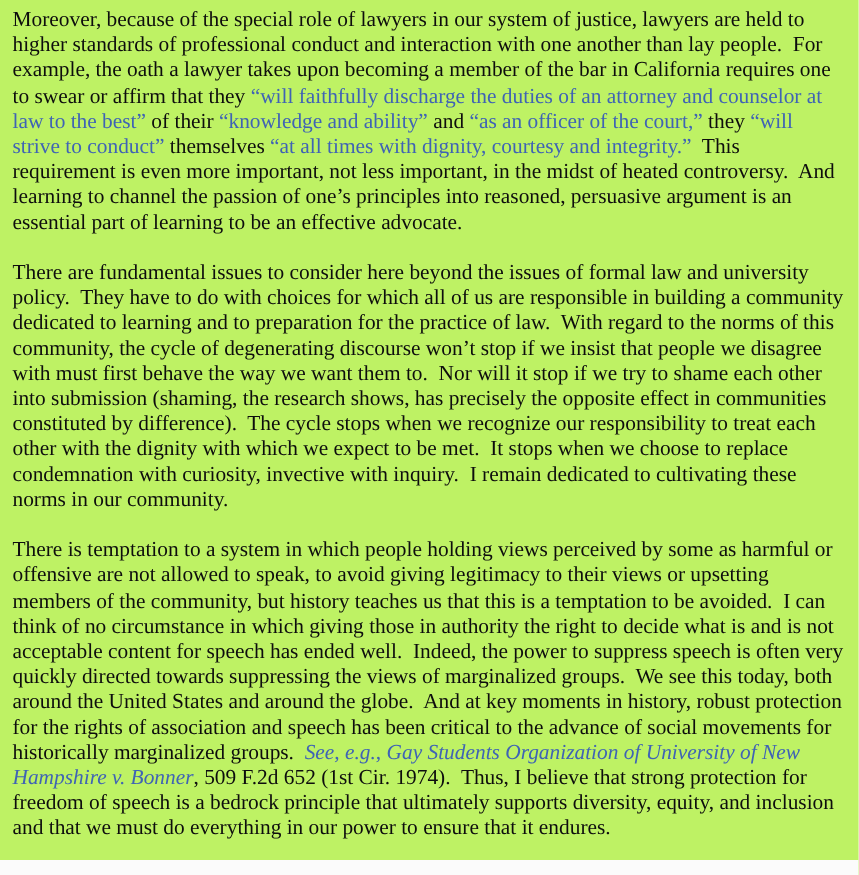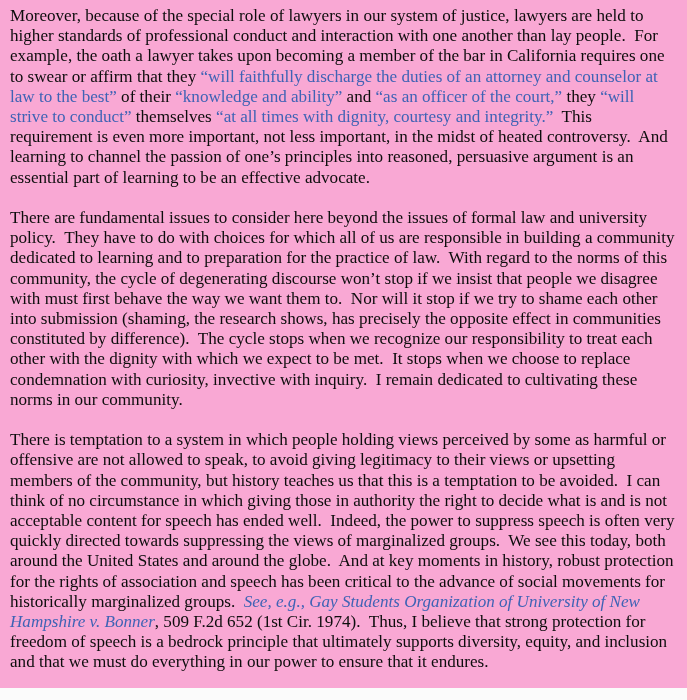--- a/index.html
+++ b/index.html
@@ -46,20 +46,20 @@
     left: 0;
     right: 0;
     bottom: 0;
     height: 12px;
     background: #fbfbfb;
   }
 </style>
 </head>
 <body>
 
-<div class="page" style="background: #f9a8d4;">
+<div class="page" style="background: #bef264;">
   <div class="letter-body" id="letter-body" style="color: rgb(13, 13, 13);">
       <p><span class="run normal">Moreover, because of the special role of lawyers in our system of justice, lawyers are held to higher standards of professional conduct and interaction with one another than lay people.  For example, the oath a lawyer takes upon becoming a member of the bar in California requires one to swear or affirm that they </span><span class="run link">“will faithfully discharge the duties of an attorney and counselor at law to the best”</span><span class="run normal"> of their </span><span class="run link">“knowledge and ability”</span><span class="run normal"> and </span><span class="run link">“as an officer of the court,”</span><span class="run normal"> they </span><span class="run link">“will strive to conduct”</span><span class="run normal"> themselves </span><span class="run link">“at all times with dignity, courtesy and integrity.”</span><span class="run normal">  This requirement is even more important, not less important, in the midst of heated controversy.  And learning to channel the passion of one’s principles into reasoned, persuasive argument is an essential part of learning to be an effective advocate.</span></p>
       <p><span class="run normal">There are fundamental issues to consider here beyond the issues of formal law and university policy.  They have to do with choices for which all of us are responsible in building a community dedicated to learning and to preparation for the practice of law.  With regard to the norms of this community, the cycle of degenerating discourse won’t stop if we insist that people we disagree with must first behave the way we want them to.  Nor will it stop if we try to shame each other into submission (shaming, the research shows, has precisely the opposite effect in communities constituted by difference).  The cycle stops when we recognize our responsibility to treat each other with the dignity with which we expect to be met.  It stops when we choose to replace condemnation with curiosity, invective with inquiry.  I remain dedicated to cultivating these norms in our community.</span></p>
       <p><span class="run normal">There is temptation to a system in which people holding views perceived by some as harmful or offensive are not allowed to speak, to avoid giving legitimacy to their views or upsetting members of the community, but history teaches us that this is a temptation to be avoided.  I can think of no circumstance in which giving those in authority the right to decide what is and is not acceptable content for speech has ended well.  Indeed, the power to suppress speech is often very quickly directed towards suppressing the views of marginalized groups.  We see this today, both around the United States and around the globe.  And at key moments in history, robust protection for the rights of association and speech has been critical to the advance of social movements for historically marginalized groups.  </span><span class="run link-italic">See, e.g., Gay Students Organization of University of New Hampshire v. Bonner</span><span class="run normal">, 509 F.2d 652 (1st Cir. 1974).  Thus, I believe that strong protection for freedom of speech is a bedrock principle that ultimately supports diversity, equity, and inclusion and that we must do everything in our power to ensure that it endures.</span></p>
     </div>
   <div class="bottom-band"></div>
 </div>
 
 </body></html>

